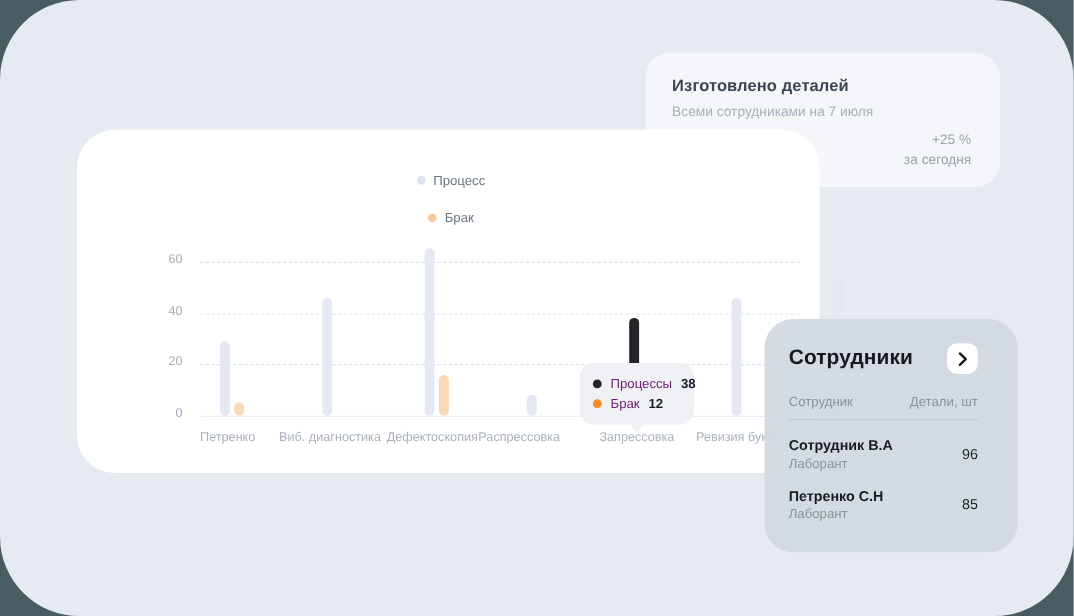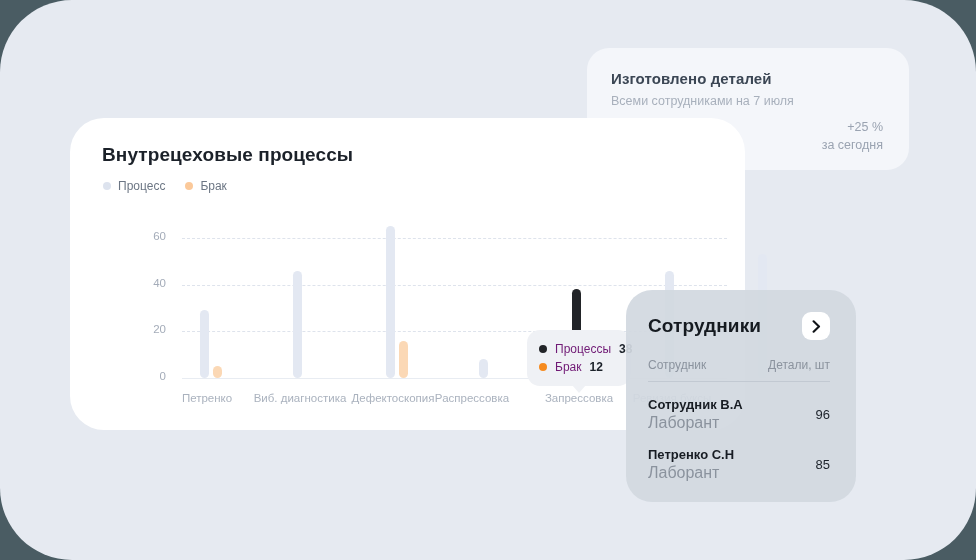--- a/index.html
+++ b/index.html
@@ -79,20 +79,21 @@
     margin-left: 4px;
   }
 
   
   #legend {
     display: flex;
     align-items: center;
     gap: 20px;
     margin-top: 13px;
     margin-left: 5px;
+    flex-direction: column;
   }
   .legend-item { display: flex; align-items: center; gap: 7px; }
   .legend-dot { width: 8px; height: 8px; border-radius: 50%; display: block; }
   .legend-label { font-size: 12px; color: #6C7684; }
 
   
   #plot {
     position: absolute;
     left: 0; top: 0;
     width: 675px; height: 312px;
@@ -161,25 +162,25 @@
     margin-left: -7px;
     width: 0; height: 0;
     border-left: 7px solid transparent;
     border-right: 7px solid transparent;
     border-top: 8px solid #EFF1F5;
   }
 
   
   #emp-card {
     position: absolute;
-    left: 626px; top: 290px;
+    left: 695px; top: 290px;
     width: 230px; height: 212px;
     background: rgba(210,216,224,0.93);
     border-radius: 26px;
-    padding: 22px 26px 0 22px;
+    padding: 22px 36px 0 22px;
   }
   #emp-head {
     display: flex;
     align-items: center;
     justify-content: space-between;
   }
   #emp-title {
     font-size: 19px;
     font-weight: bold;
     color: #151A20;
@@ -202,39 +203,38 @@
     border-bottom: 1px solid #C2C9D2;
   }
   .col-head { font-size: 12px; color: #8B939E; }
   .emp-row {
     display: flex;
     align-items: center;
     justify-content: space-between;
     margin-top: 15px;
   }
   .emp-name { font-size: 13px; font-weight: bold; color: #171C23; }
-  .emp-role { font-size: 16px; color: #8B939E; margin-top: 2px; }
+  .emp-role { font-size: 12px; color: #8B939E; margin-top: 2px; }
   .emp-count { font-size: 13px; color: #1C222A; }
 </style>
 </head>
 <body>
 
 <div id="stage">
 
   <div id="made-card">
     <div class="title">Изготовлено деталей</div>
     <div class="subtitle">Всеми сотрудниками на 7 июля</div>
     <div class="delta-wrap">
       <div class="delta">+25 %</div>
       <div class="delta-sub">за сегодня</div>
     </div>
   </div>
 
   <div id="chart-card">
-    <div id="chart-title">Внутрецеховые процессы</div>
 
     <div id="legend">
       <div class="legend-item">
         <span class="legend-dot" style="background:#DDE3EE"></span>
         <span class="legend-label">Процесс</span>
       </div>
       <div class="legend-item">
         <span class="legend-dot" style="background:#FBC99A"></span>
         <span class="legend-label">Брак</span>
       </div>

